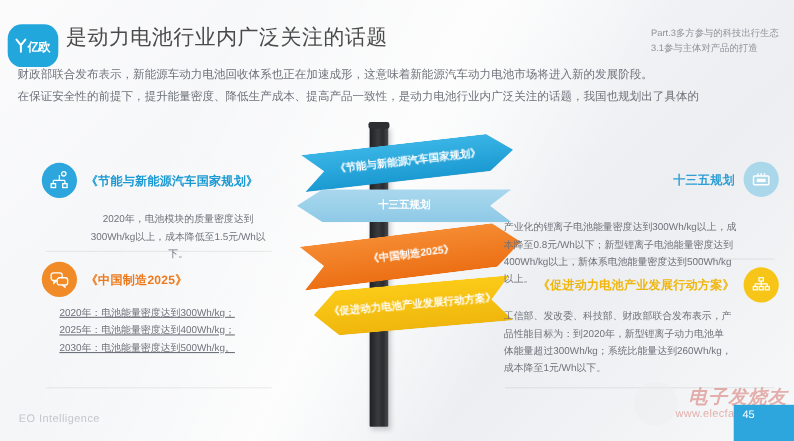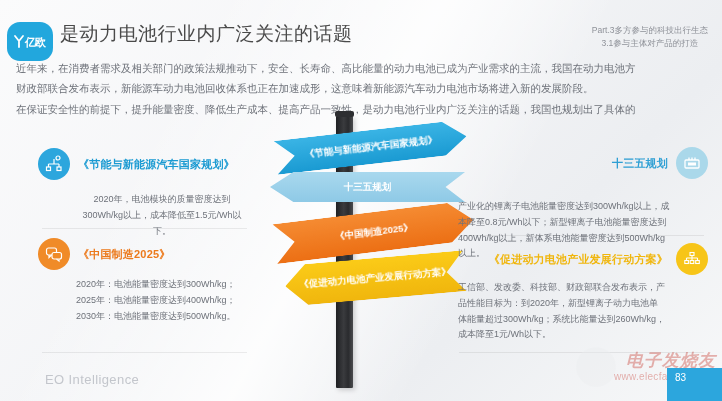--- a/index.html
+++ b/index.html
@@ -30,21 +30,21 @@
     color:#fff;font-size:13px;font-weight:bold;letter-spacing:-1px;
   }
   .logo svg{display:block}
   .page-title{
     position:absolute;left:60px;top:21px;
     font-size:19px;color:#4a4a4a;letter-spacing:.5px;
     white-space:nowrap;
   }
   .part-label{
     position:absolute;right:14px;top:24px;
-    text-align:center;font-size:8.5px;color:#8e9198;line-height:1.55;
+    text-align:left;font-size:8.5px;color:#8e9198;line-height:1.55;
   }
 
   
   .intro{
     position:absolute;left:16px;top:58px;width:690px;
     font-size:10.5px;color:#6e727a;line-height:1.95;
   }
   .intro p{margin:0;}
 
   
@@ -101,21 +101,21 @@
   .ic svg{display:block}
 
   
   #cardA{left:38px;top:148px;width:210px;}
   #cardA .c-title{color:#1a9ad2;}
   #cardA .ic{background:#2ca6dd;}
   #cardA .c-body{margin:12px 0 0 38px;text-align:center;}
   #cardB{left:38px;top:238px;width:210px;}
   #cardB .c-title{color:#ec7a1c;}
   #cardB .ic{background:#f08b28;}
-  #cardB .c-body{margin:7px 0 0 38px;}
+  #cardB .c-body{margin:7px 0 0 16px;text-decoration:underline;}
 
   
   #cardC{right:14px;top:147px;width:250px;text-align:right;}
   #cardC .c-head{justify-content:flex-end;}
   #cardC .c-title{color:#2e9fd4;}
   #cardC .ic{background:#aad8ea;}
   #cardC .c-body{margin:20px 38px 0 0;text-align:left;}
   #cardD{right:14px;top:243px;width:250px;text-align:right;}
   #cardD .c-head{justify-content:flex-end;}
   #cardD .c-title{color:#f0b60d;}
@@ -125,21 +125,21 @@
   
   .divider{position:absolute;height:1px;background:rgba(0,0,0,.07);}
   #divL{left:42px;top:228px;width:205px;}
   #divR{right:18px;top:235px;width:245px;}
   #divBotL{left:42px;top:352px;width:205px;}
   #divBotR{right:18px;top:352px;width:245px;}
 
   
   .footer-brand{
     position:absolute;left:17px;bottom:14px;
-    font-size:13px;color:#c3c6cc;letter-spacing:.4px;margin-left:28px;
+    font-size:10px;color:#c3c6cc;letter-spacing:.4px;
   }
   .page-num{
     position:absolute;right:0;bottom:0;width:55px;height:33px;
     background:#2ca6dd;
   }
   .page-num .n{
     position:absolute;left:8px;top:4px;color:#ffffff;font-size:10px;
   }
   
   .watermark{
@@ -170,21 +170,20 @@
       <text x="12" y="12" font-family="Liberation Serif, serif" font-size="11" fill="#ffffff">亿欧</text>
     </svg>
   </div>
   <div class="page-title">是动力电池行业内广泛关注的话题</div>
   <div class="part-label">
     <div>Part.3多方参与的科技出行生态</div>
     <div>3.1参与主体对产品的打造</div>
   </div>
 
   <div class="intro">
-    <p>近年来，在消费者需求及相关部门的政策法规推动下，安全、长寿命、高比能量的动力电池已成为产业需求的主流，我国在动力电池方</p>
     <p>财政部联合发布表示，新能源车动力电池回收体系也正在加速成形，这意味着新能源汽车动力电池市场将进入新的发展阶段。</p>
     <p>在保证安全性的前提下，提升能量密度、降低生产成本、提高产品一致性，是动力电池行业内广泛关注的话题，我国也规划出了具体的</p>
   </div>
 
   <div class="post">
       <div class="cap"></div>
     </div>
 
   <div class="sign right" id="sign1">
     <span>《节能与新能源汽车国家规划》</span>
@@ -270,16 +269,16 @@
 
   <div class="footer-brand">EO Intelligence</div>
 
   <div class="watermark">
     <div class="wm-badge"></div>
     <div class="wm-cn">电子发烧友</div>
     <div class="wm-url">www.elecfans.com</div>
   </div>
 
   <div class="page-num">
-    <span class="n">83</span>
+    <span class="n">45</span>
   </div>
 
 </div>
 
 </body></html>

